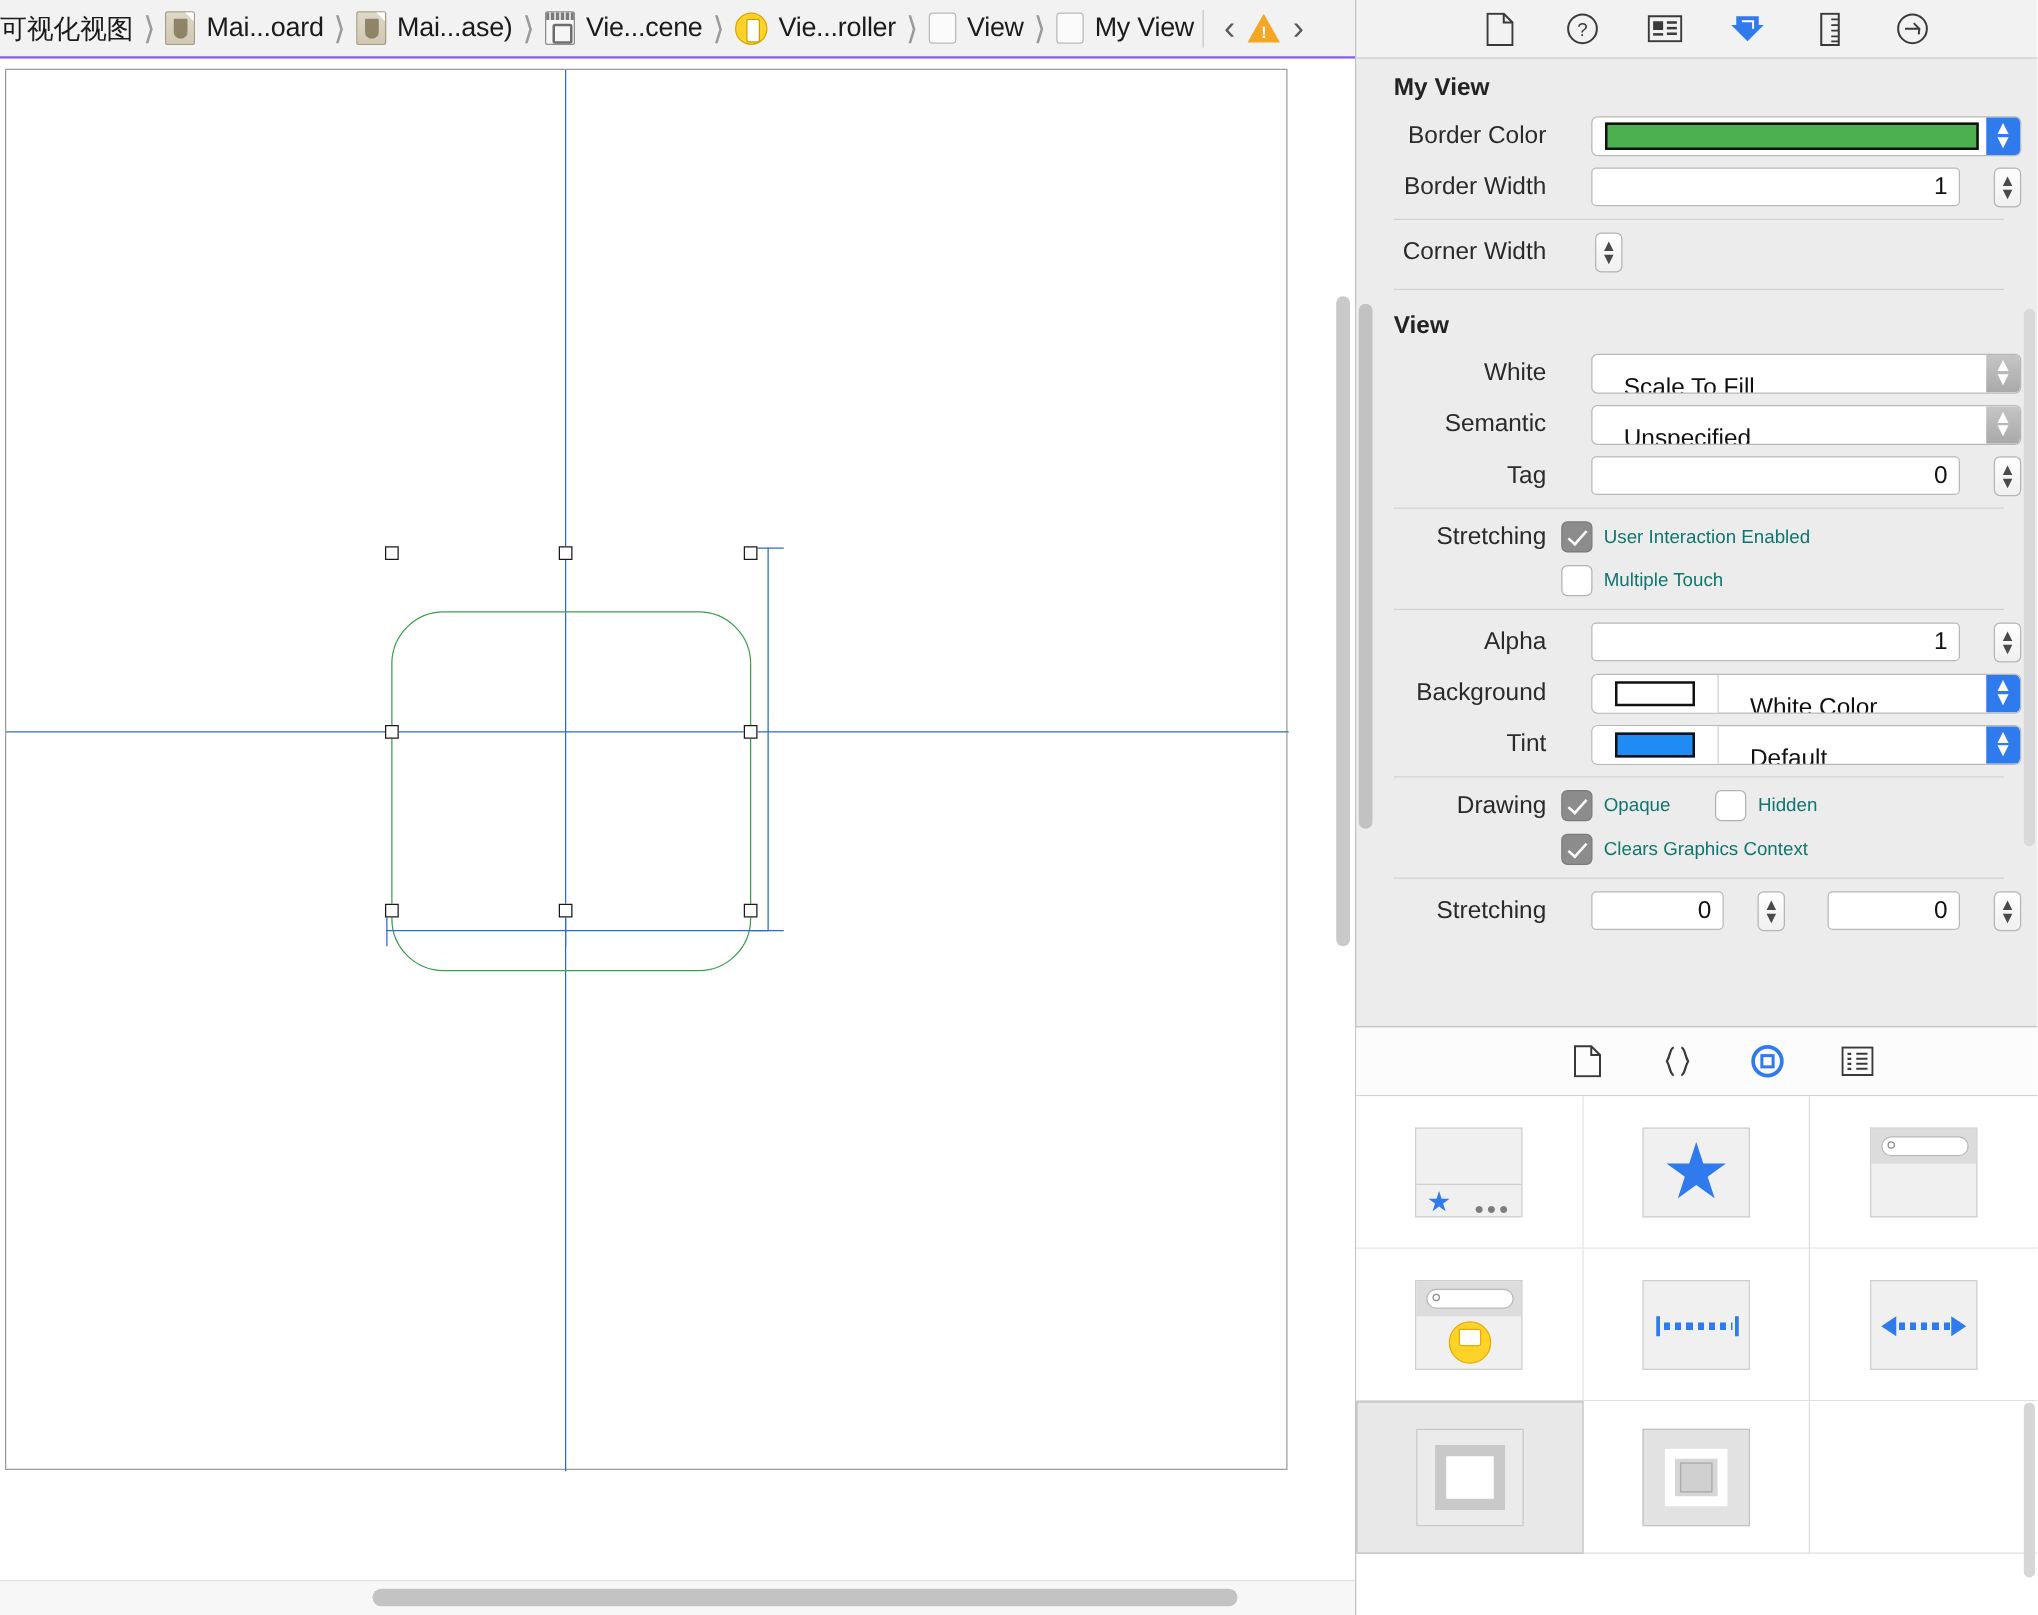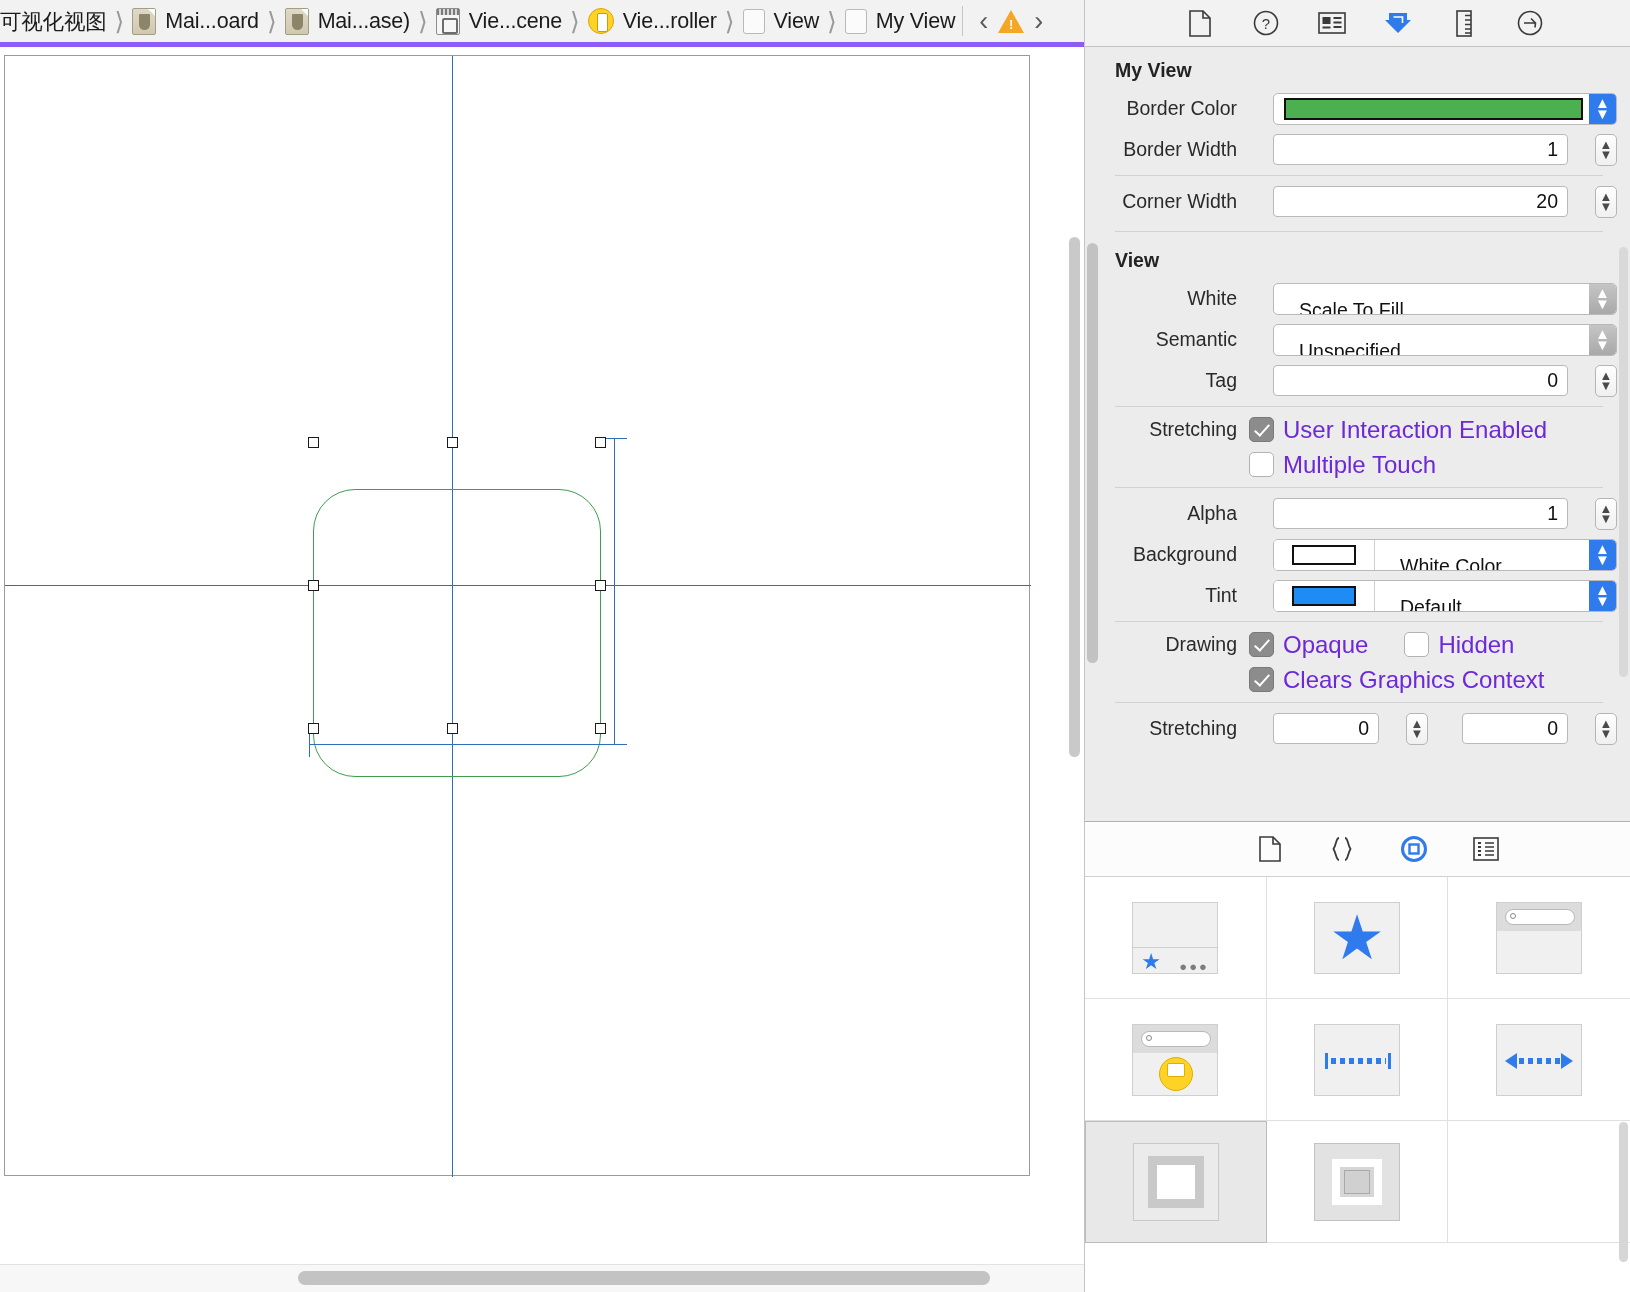--- a/index.html
+++ b/index.html
@@ -8,21 +8,21 @@
     font-family: "Liberation Sans", sans-serif;
     background: #ffffff;
     overflow: hidden;
   }
   #app { position: relative; width: 1630px; height: 1292px; }
 
   
   #jumpbar {
     position: absolute; left: 0; top: 0; width: 1084px; height: 47px;
     background: #f2f2f2;
-    border-bottom: 5px solid #8b5cf6;
+    border-bottom: 2px solid #8b5cf6;
     display: flex; align-items: center;
     overflow: hidden;
   }
   .crumb { display: flex; align-items: center; height: 47px; padding: 0 1px; cursor: default; }
   .crumb-label { font-size: 21.5px; color: #1b1b1b; white-space: nowrap; letter-spacing: -0.2px; }
   .crumb-sep { font-size: 25px; color: #9a9a9a; padding: 0 7px; font-weight: 300; }
   .crumb-icon { width: 24px; height: 27px; margin-right: 9px; flex: 0 0 auto; position: relative; }
 
   
   .ic-doc { background: linear-gradient(180deg,#ded9c8,#cfc8b2); border:1px solid #a49c83; border-radius:2px; }
@@ -147,21 +147,21 @@
 
   
   .cbrow { display:flex; align-items:center; height:35px; }
   .cb { width:25px; height:25px; border-radius:5px; flex:0 0 auto; position:relative; }
   .cb.on { background:#8c8c8c; border:1px solid #7a7a7a; }
   .cb.off { background:#ffffff; border:1px solid #b2b2b2; }
   .cb.on:after {
     content:''; position:absolute; left:8px; top:3px; width:6px; height:13px;
     border:solid #fff; border-width:0 2.6px 2.6px 0; transform:rotate(42deg);
   }
-  .cb-label { font-size:24px; color:#6d28d9; margin-left:9px; white-space:nowrap; }
+  .cb-label { font-size:15px; color:#0f766e; margin-left:9px; white-space:nowrap; }
 
   
   #library {
     position:absolute; left:1084px; top:821px; width:546px; height:471px;
     background:#ffffff; border-left:1px solid #c4c4c4; border-top:1px solid #b0b0b0;
   }
   #lib-toolbar {
     height:55px; display:flex; align-items:center; justify-content:center; gap:42px;
     border-bottom:1px solid #d0d0d0; background:#fcfcfc; padding-left:40px;
   }
@@ -330,21 +330,20 @@
         <div class="stepper">
             <span>▲</span>
             <span>▼</span>
           </div>
       </div>
 
       <div class="hr"></div>
 
       <div class="row">
         <div class="row-label">Corner Width</div>
-        <div class="field">20</div>
         <div class="stepper">
             <span>▲</span>
             <span>▼</span>
           </div>
       </div>
 
       <div class="hr" style="margin-top:9px;"></div>
 
       <div class="sec-title">View</div>
 

